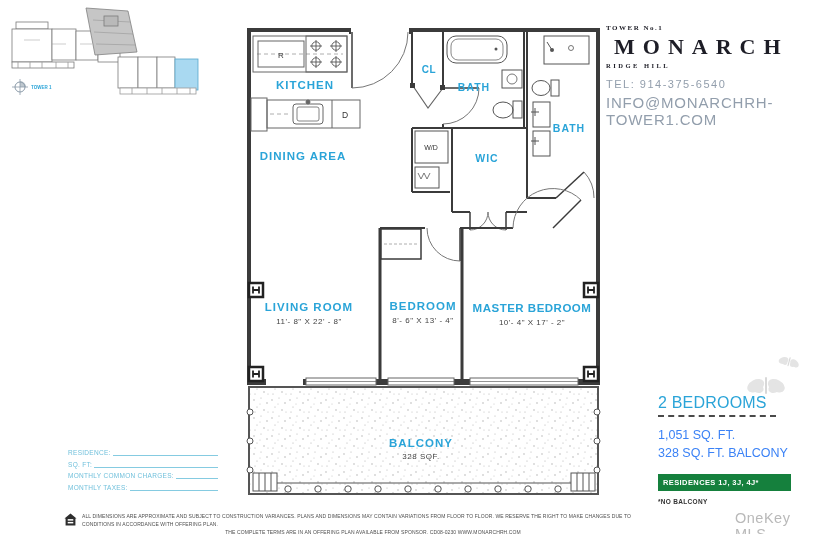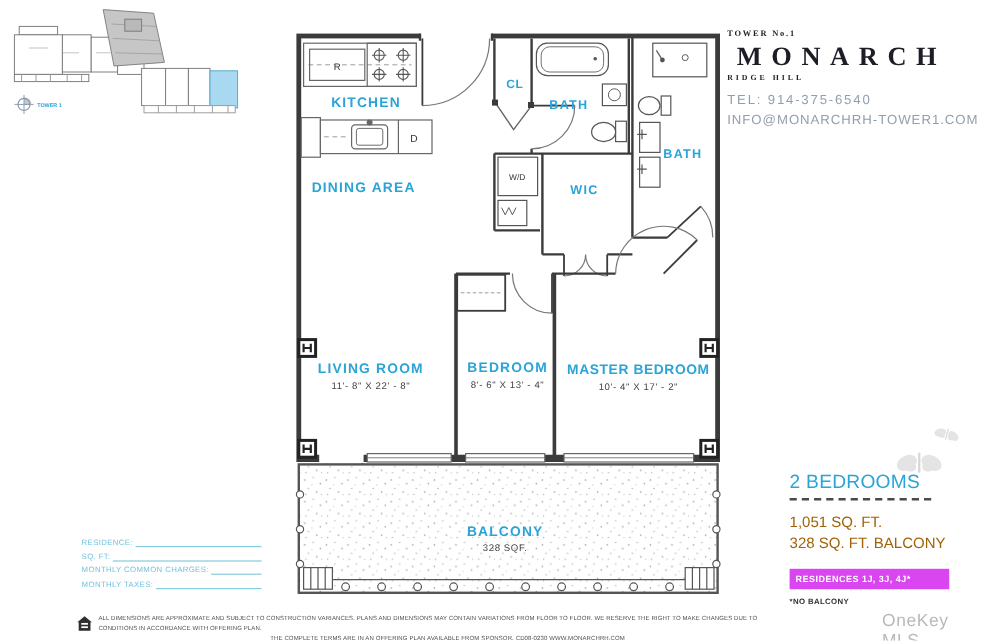--- a/index.html
+++ b/index.html
@@ -8,28 +8,28 @@
   .plan-svg{position:absolute;left:0;top:0;}
 
   
   .brand{position:absolute;left:606px;top:24px;width:216px;
          color:#1d1d26;font-family:"Liberation Serif",serif;}
   .brand-tower{font-size:7px;letter-spacing:1.5px;font-weight:bold;}
   .brand-name{font-size:22px;letter-spacing:8px;padding-left:8px;margin-top:2px;font-weight:600;}
   .brand-loc{font-size:6.5px;letter-spacing:2.5px;font-weight:bold;margin-top:2px;}
   .brand-contact{margin-top:9px;color:#929EAC;font-family:"Liberation Sans",sans-serif;}
   .brand-tel{font-size:11px;letter-spacing:1.5px;margin-bottom:4px;}
-  .brand-email,.brand-site{font-size:11px;letter-spacing:0.8px;margin-bottom:4px;}
+  .brand-email,.brand-site{font-size:15px;letter-spacing:0.8px;margin-bottom:4px;}
 
   
   .unit-info{position:absolute;left:658px;top:394px;width:160px;}
   .unit-type{color:#2AA4D8;font-size:16px;font-weight:normal;letter-spacing:0.2px;}
   .unit-dash{border-top:2px dashed #4a4a4a;width:118px;margin-top:3px;}
-  .unit-area{margin-top:9px;font-size:12.5px;color:#a16207;line-height:1.45;}
-  .res-bar{margin-top:12px;background:#d946ef;color:#ffffff;font-size:7.5px;font-weight:bold;
+  .unit-area{margin-top:9px;font-size:12.5px;color:#3b82f6;line-height:1.45;}
+  .res-bar{margin-top:12px;background:#15803d;color:#ffffff;font-size:7.5px;font-weight:bold;
            letter-spacing:0.4px;width:128px;padding:4px 0 4px 5px;}
   .unit-note{margin-top:7px;font-size:6.5px;color:#333;font-weight:bold;letter-spacing:0.3px;}
 
   
   .form{position:absolute;left:68px;top:449px;width:150px;color:#72C1DC;
         font-size:6.5px;letter-spacing:0.3px;}
   .form-row{display:flex;align-items:flex-end;margin-bottom:4.5px;}
   .form-row span{white-space:nowrap;}
   .form-line{flex:1;border-bottom:1px solid #85CBE1;margin-left:2px;height:6px;}
 

